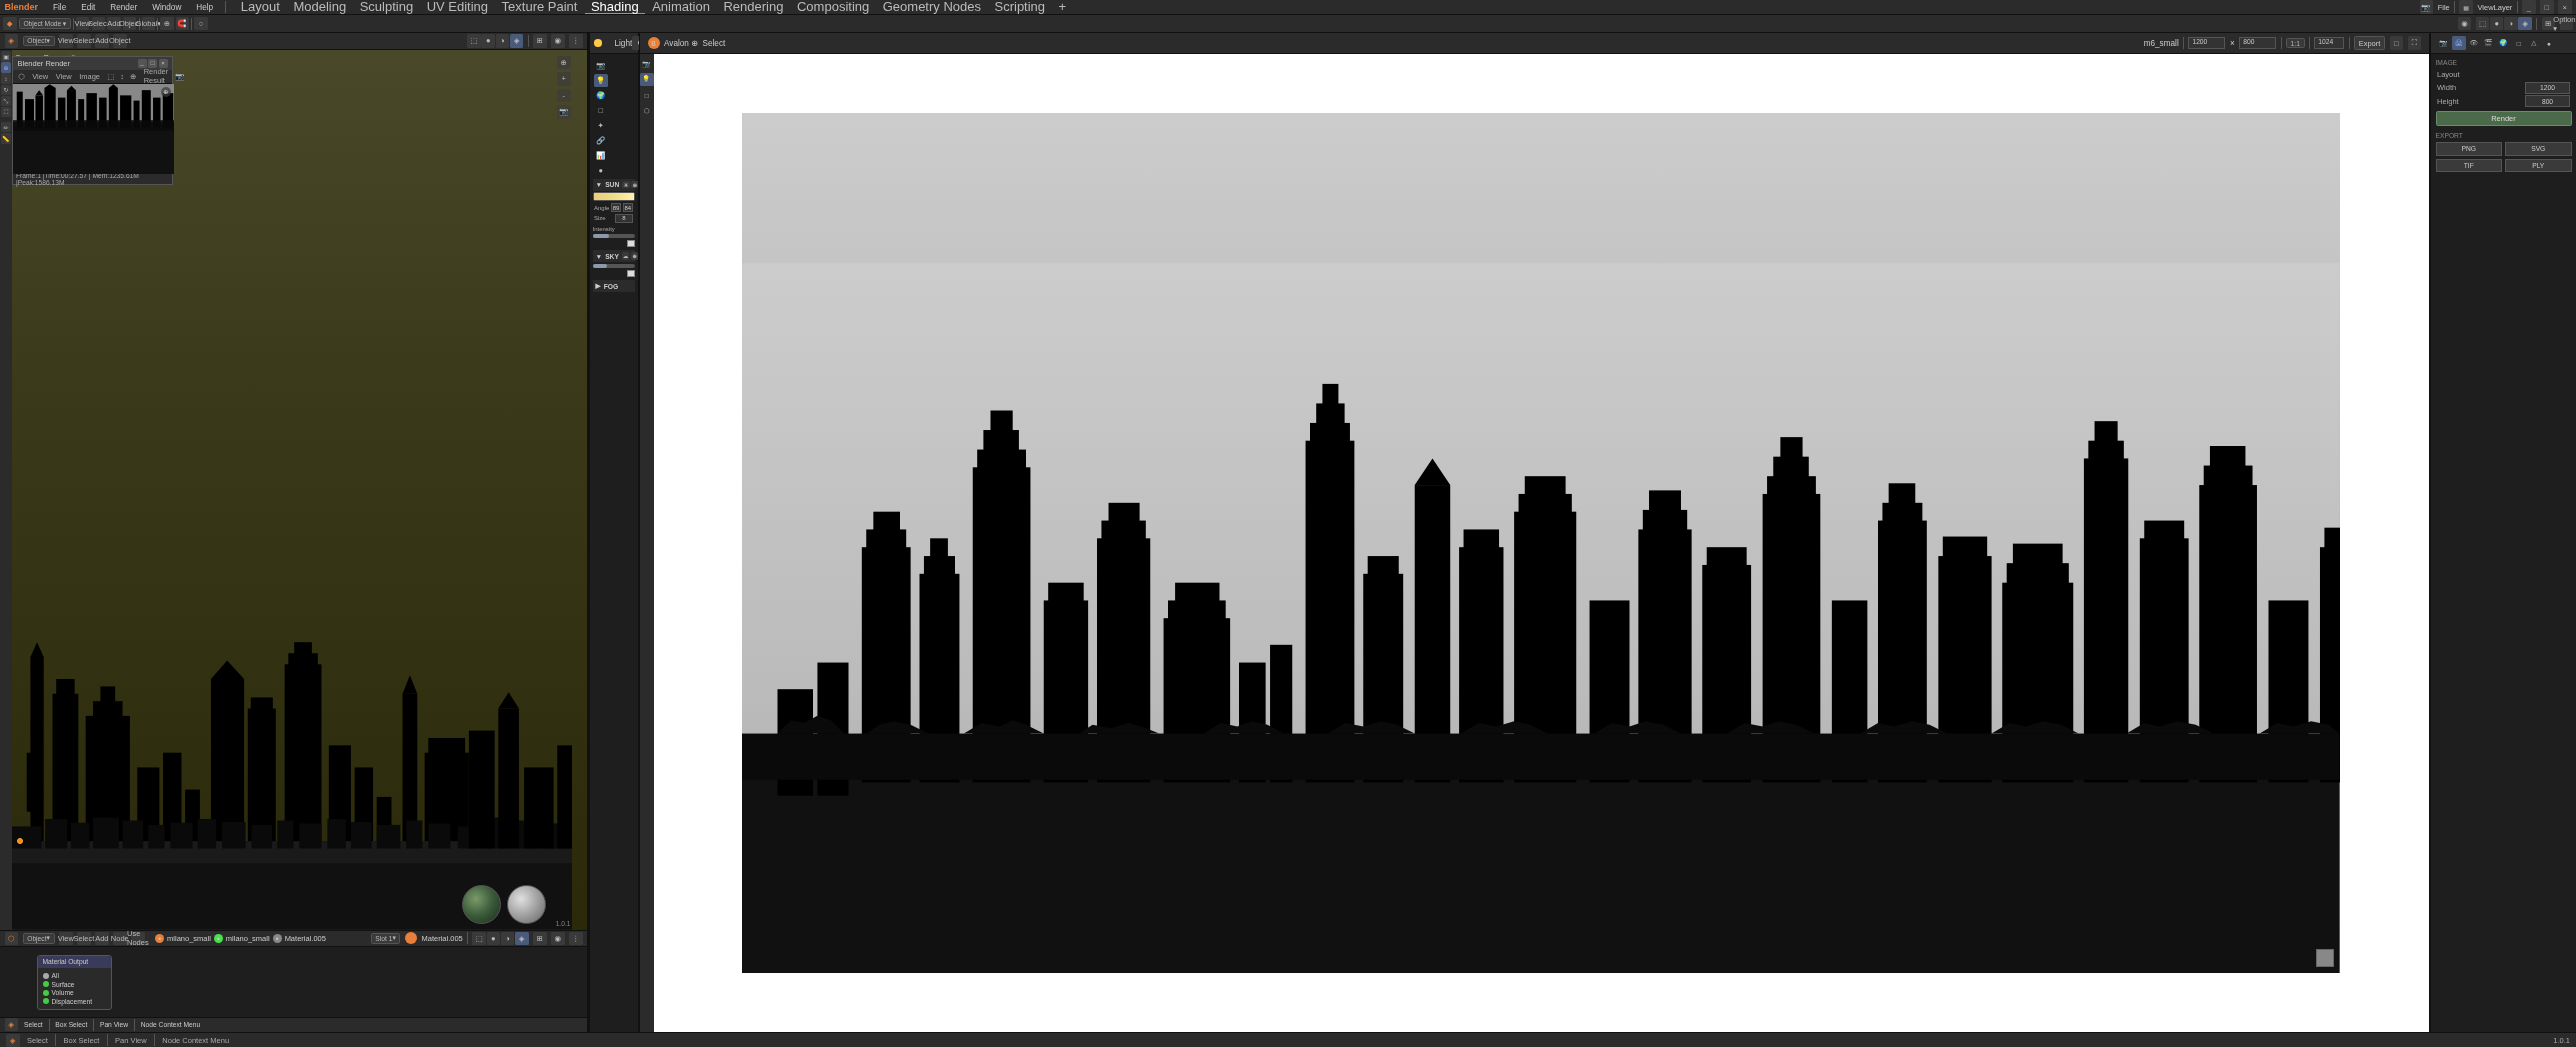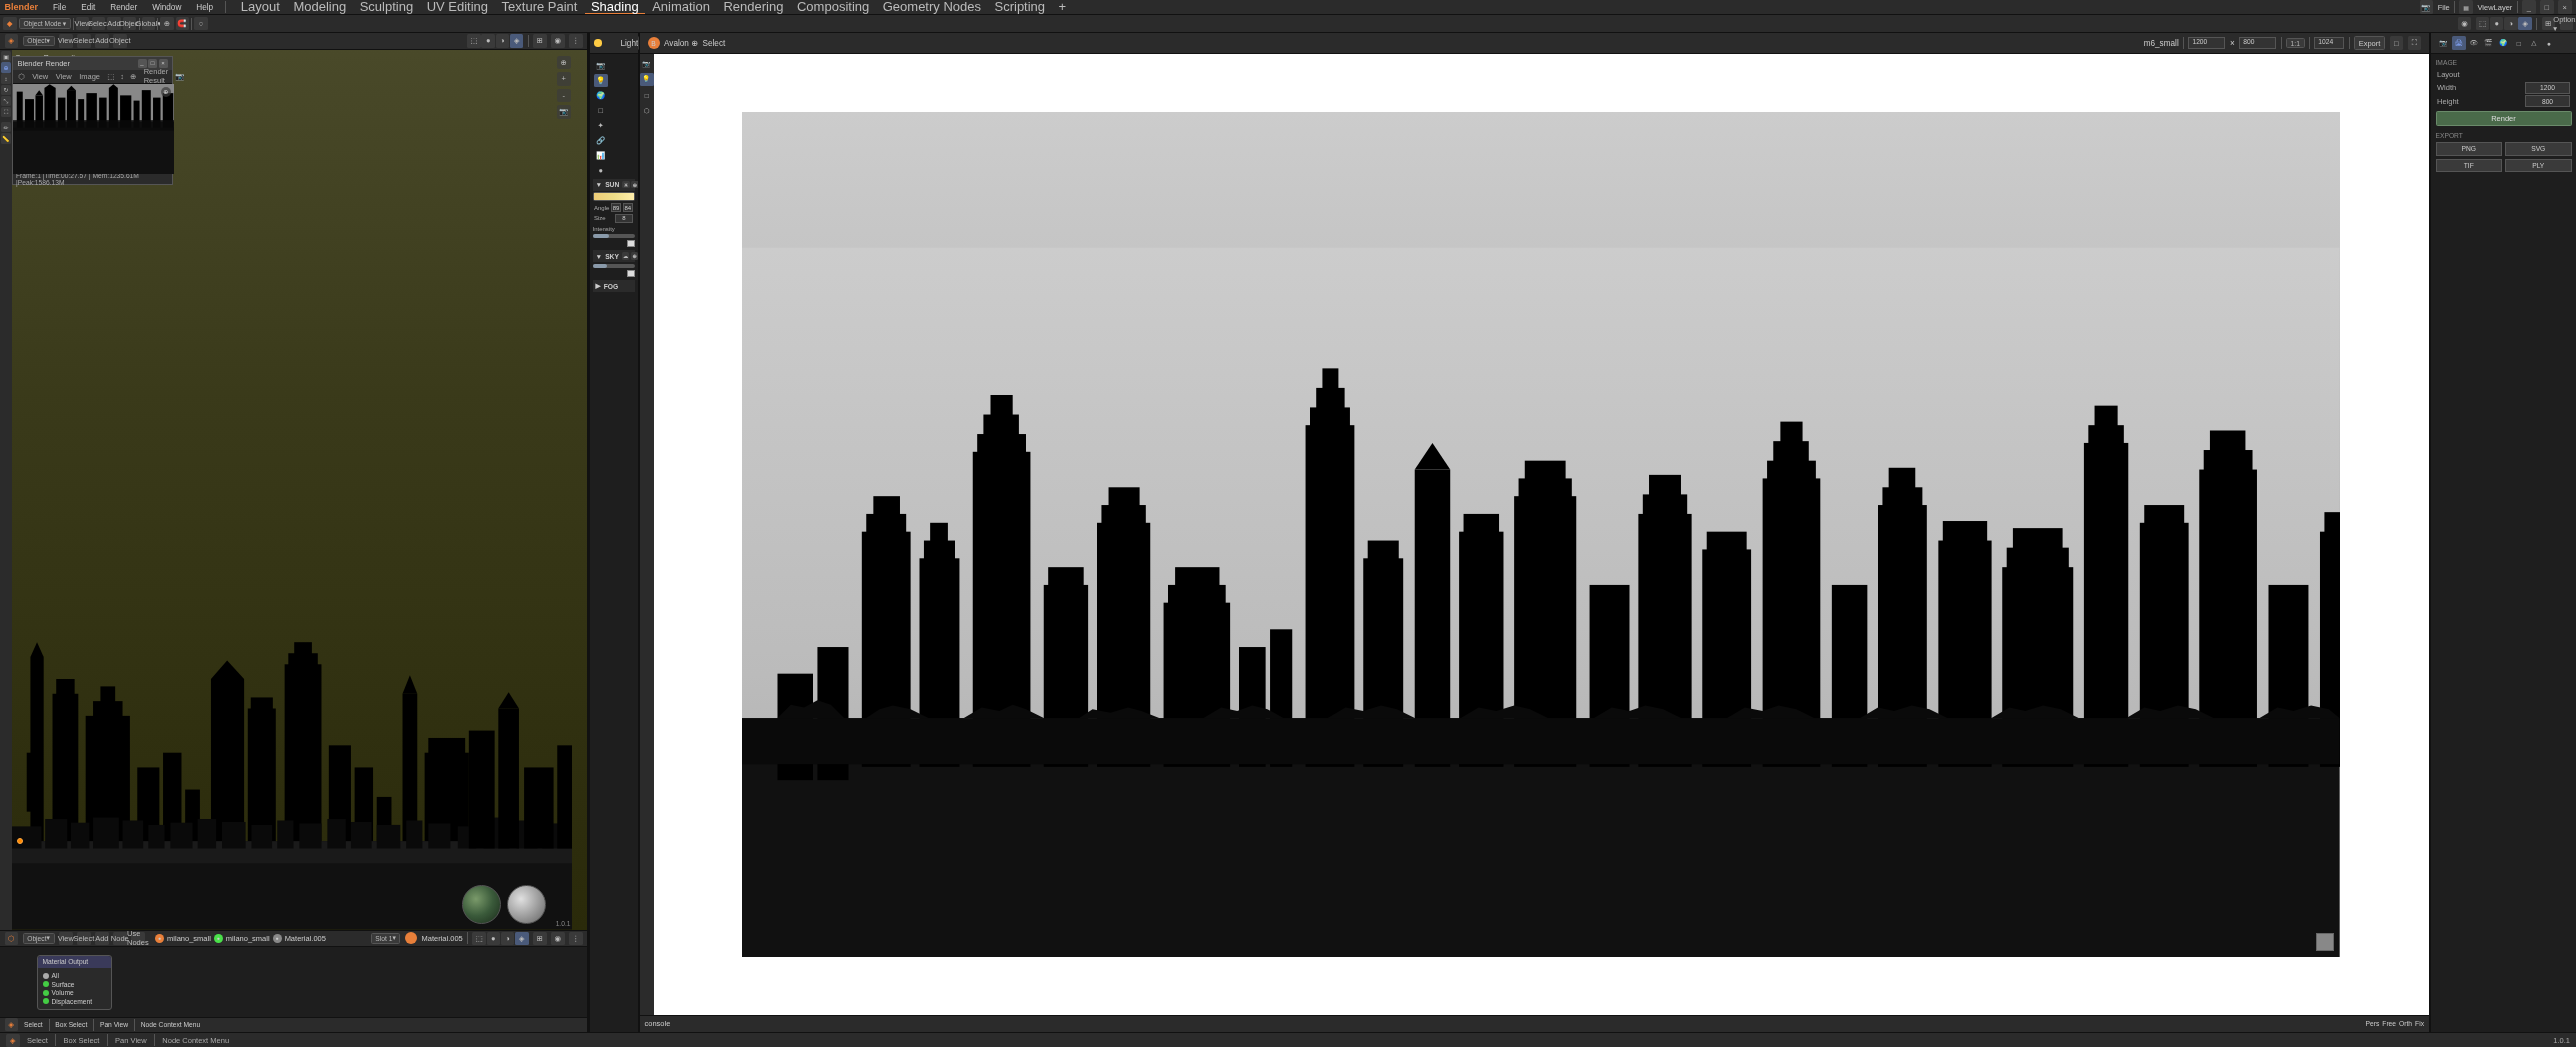--- a/index.html
+++ b/index.html
@@ -1109,21 +1109,21 @@
       <span>Pan View</span>
       <div class="sep sep-v"></div>
       <span>Node Context Menu</span>
     </div>
   </div>
 
   <div class="panel-separator-v"></div>
 
   <div class="middle-panel">
     <div class="light-panel-header">
-      <div style="display:flex;align-items:center;gap:19px;">
+      <div style="display:flex;align-items:center;gap:13px;">
         <div class="light-indicator"></div>
         <span>Light</span>
       </div>
       <div style="display:flex;align-items:center;gap:1.5px;">
         <div class="header-icon-btn">⏸</div>
       </div>
     </div>
 
     <div class="light-props">
 
@@ -1369,29 +1369,20 @@
 
           </svg>
           
           
           <div style="position:absolute;bottom:6px;right:6px;width:18px;height:18px;background:#888;border:0.7px solid #666;"></div>
           
         </div>
       </div>
     </div>
 
-    <div class="render-output-bottom">
-      <span>console</span>
-      <div style="display:flex;gap:3px;margin-left:auto;font-size:6.7px;">
-        <span>Pers</span>
-        <span>Free</span>
-        <span>Orth</span>
-        <span>Fix</span>
-      </div>
-    </div>
 
   </div>
 
   <div class="panel-separator-v"></div>
 
   <div class="right-props-panel">
     <div class="right-panel-header">
       <div style="display:flex;gap:1.5px;">
         <div class="icon-tab" style="font-size:6.7px;">📷</div>
         <div class="icon-tab active" style="font-size:6.7px;">🖨</div>

